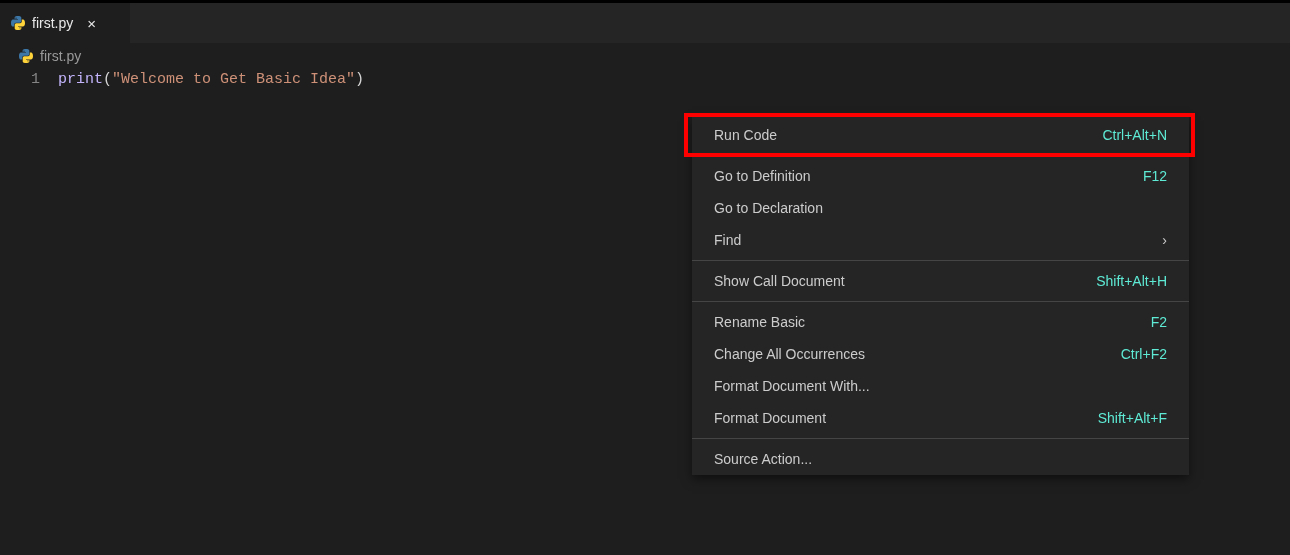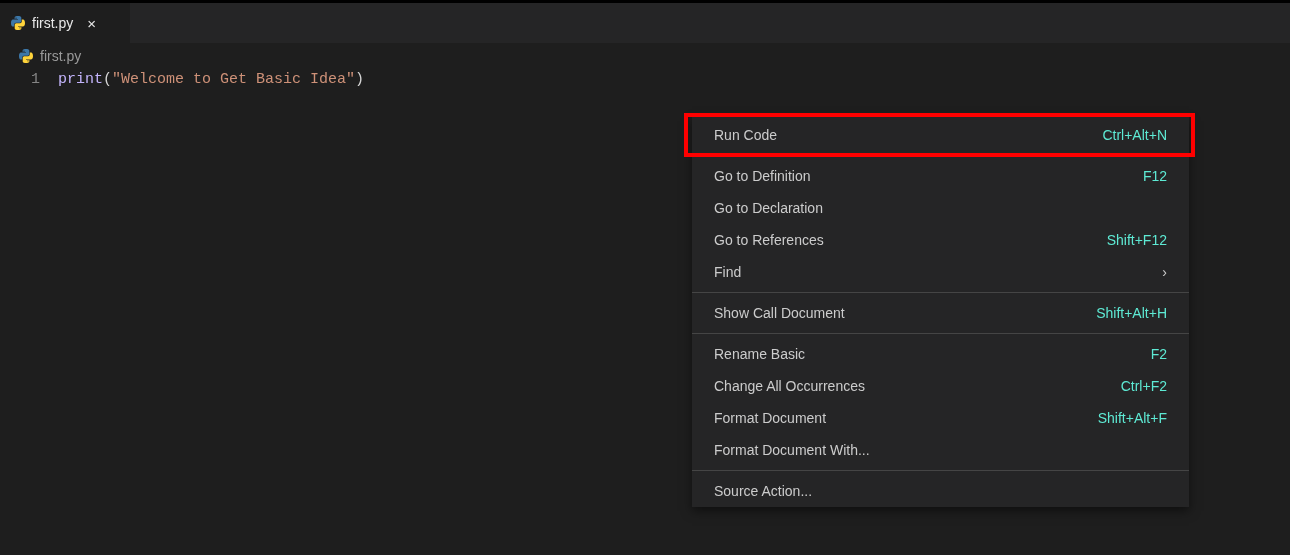--- a/index.html
+++ b/index.html
@@ -147,48 +147,44 @@
   <div class="separator"></div>
   <div class="menu-item">
     <span>Go to Definition</span>
     <span class="shortcut">F12</span>
   </div>
   <div class="menu-item">
     <span>Go to Declaration</span>
     <span class="shortcut"></span>
   </div>
   <div class="menu-item">
-    <span>Go to References</span>
-    <span class="shortcut">Shift+F12</span>
-  </div>
-  <div class="menu-item">
     <span>Find</span>
     <span class="arrow">›</span>
   </div>
   <div class="separator"></div>
   <div class="menu-item">
     <span>Show Call Document</span>
     <span class="shortcut">Shift+Alt+H</span>
   </div>
   <div class="separator"></div>
   <div class="menu-item">
     <span>Rename Basic</span>
     <span class="shortcut">F2</span>
   </div>
   <div class="menu-item">
     <span>Change All Occurrences</span>
     <span class="shortcut">Ctrl+F2</span>
   </div>
   <div class="menu-item">
+    <span>Format Document With...</span>
+    <span class="shortcut"></span>
+  </div>
+  <div class="menu-item">
     <span>Format Document</span>
     <span class="shortcut">Shift+Alt+F</span>
-  </div>
-  <div class="menu-item">
-    <span>Format Document With...</span>
-    <span class="shortcut"></span>
   </div>
   <div class="separator"></div>
   <div class="menu-item">
     <span>Source Action...</span>
     <span class="shortcut"></span>
   </div>
 </div>
 
 <div class="highlight-box hl1"></div>
 

